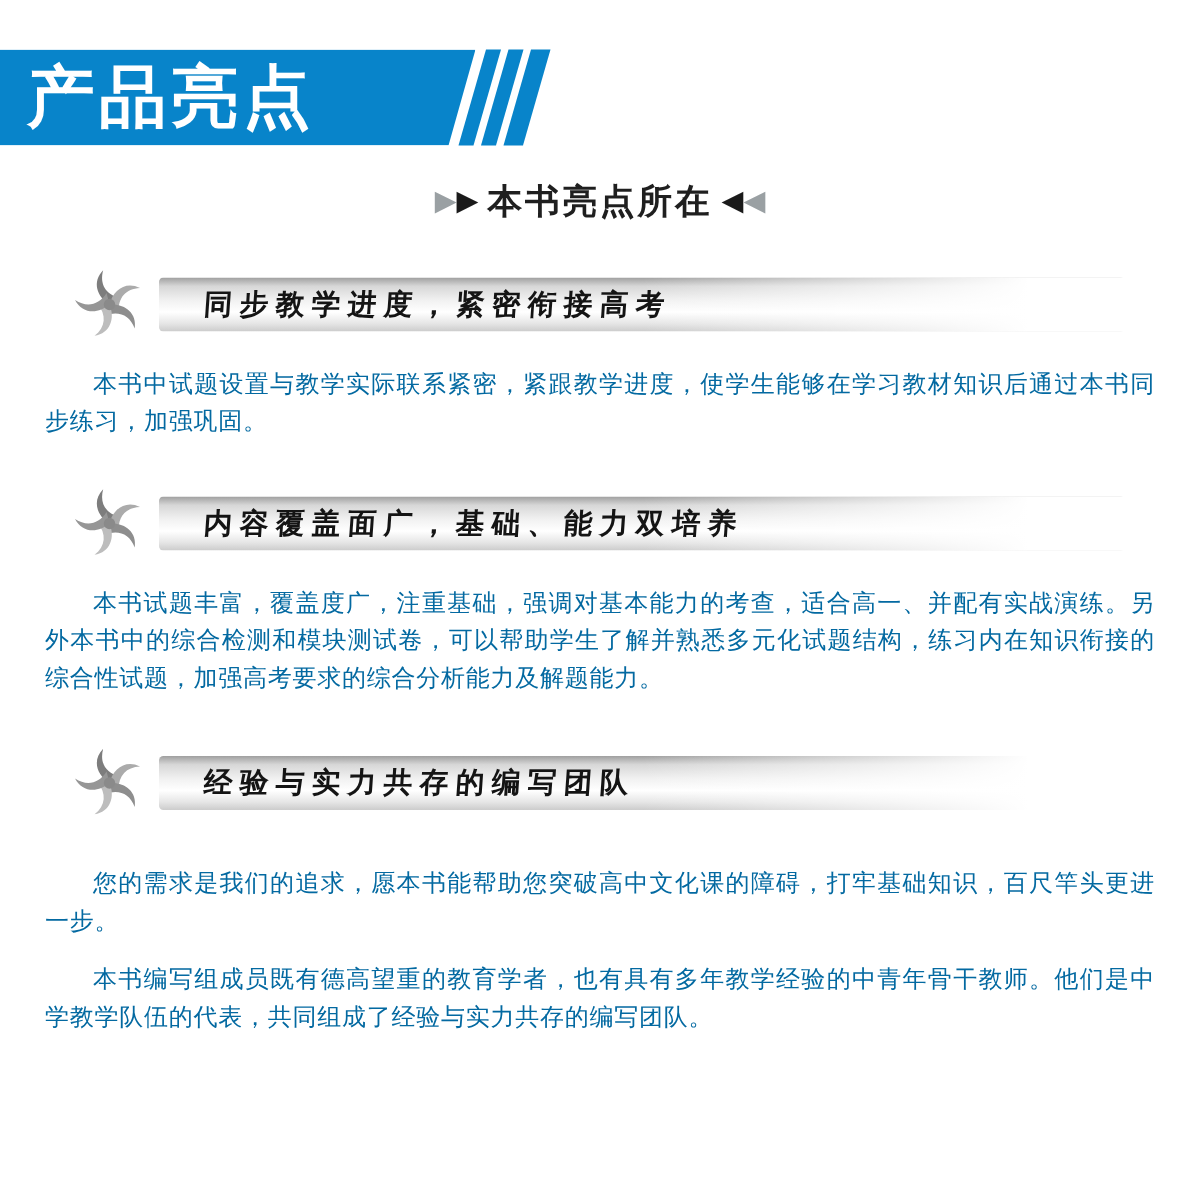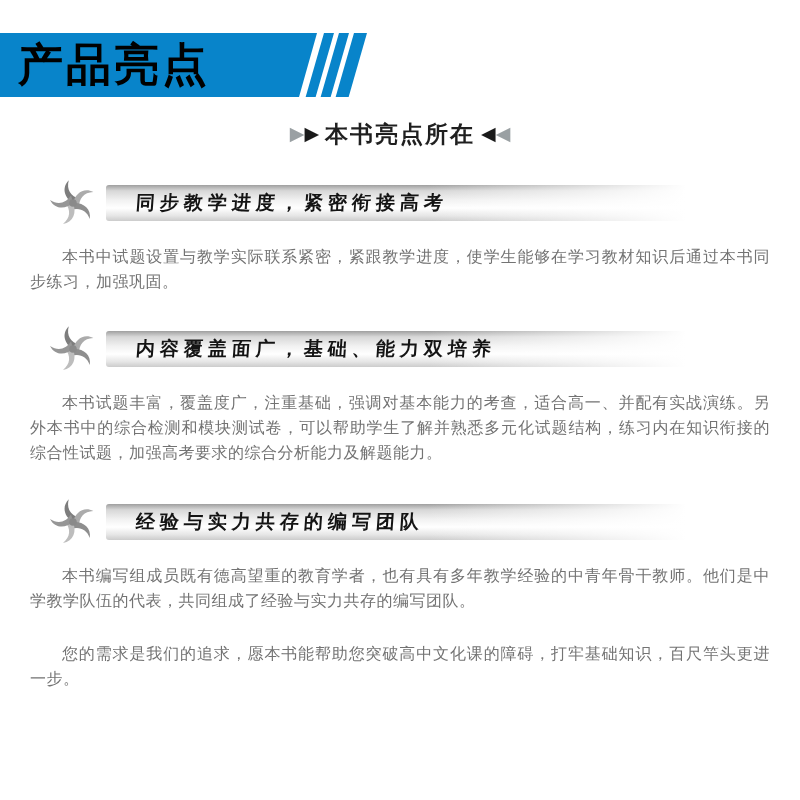--- a/index.html
+++ b/index.html
@@ -18,21 +18,21 @@
     align-items:stretch;
   }
   .banner-main{
     width:317px;
     background:var(--accent,#0884ca);
     clip-path:polygon(0 0,100% 0,calc(100% - 18px) 100%,0 100%);
     display:flex;
     align-items:center;
   }
   .banner-title{
-    color:#000000;
+    color:#ffffff;
     font-size:45px;
     font-weight:800;
     letter-spacing:3px;
     padding-left:18px;
     line-height:62px;
     white-space:nowrap;
   }
   .banner-stripes{
     display:flex;
     margin-left:7px;
@@ -93,21 +93,21 @@
     letter-spacing:5px;
     padding-left:30px;
     transform:skewX(-4deg);
     white-space:nowrap;
   }
   .para{
     margin:10px 0 0 0;
     font-size:16px;
     line-height:25px;
     letter-spacing:0.5px;
-    color:#737373;
+    color:#0369a1;
     text-align:justify;
     text-indent:2em;
   }
   .para.first-after-header{margin-top:14px;}
   .closing{margin-top:28px;}
 </style>
 </head>
 <body>
 
 <div class="page">
@@ -171,18 +171,18 @@
           <path d="M32,32 C22,26 18,14 27,5 C24,16 29,24 40,27 Z" fill="#8e8e8e" transform="rotate(144 32 32)"></path>
           <path d="M32,32 C22,26 18,14 27,5 C24,16 29,24 40,27 Z" fill="#bdbdbd" transform="rotate(216 32 32)"></path>
           <path d="M32,32 C22,26 18,14 27,5 C24,16 29,24 40,27 Z" fill="#969696" transform="rotate(288 32 32)"></path>
           <circle cx="32" cy="32" r="4.5" fill="#8a8a8a"></circle>
         </g>
       </svg>
       <div class="heading-bar">
         <span class="heading-text">经验与实力共存的编写团队</span>
       </div>
     </div>
+    <p class="para closing">您的需求是我们的追求，愿本书能帮助您突破高中文化课的障碍，打牢基础知识，百尺竿头更进一步。</p>
+
     <p class="para first-after-header">本书编写组成员既有德高望重的教育学者，也有具有多年教学经验的中青年骨干教师。他们是中学教学队伍的代表，共同组成了经验与实力共存的编写团队。</p>
-
-    <p class="para closing">您的需求是我们的追求，愿本书能帮助您突破高中文化课的障碍，打牢基础知识，百尺竿头更进一步。</p>
 
   </div>
 </div>
 
 </body></html>

